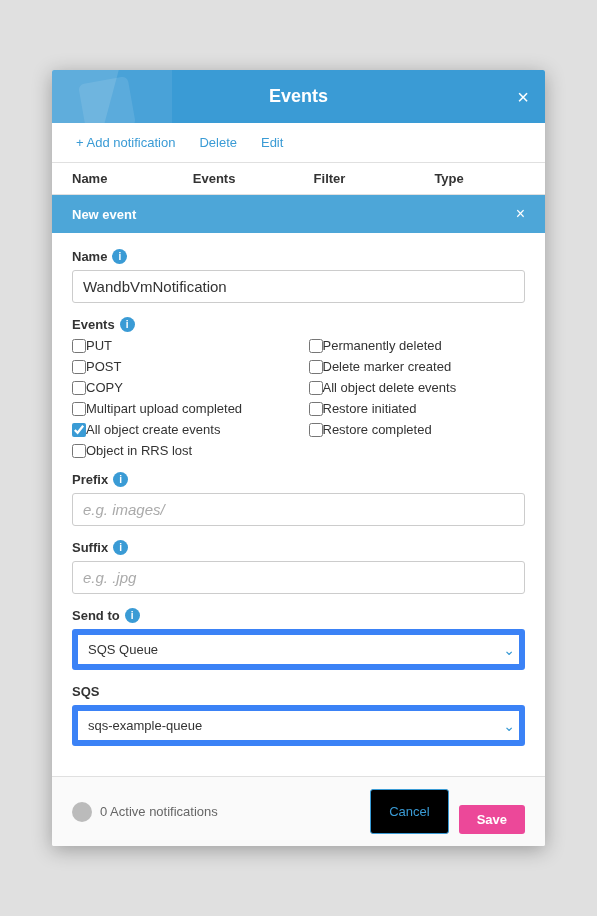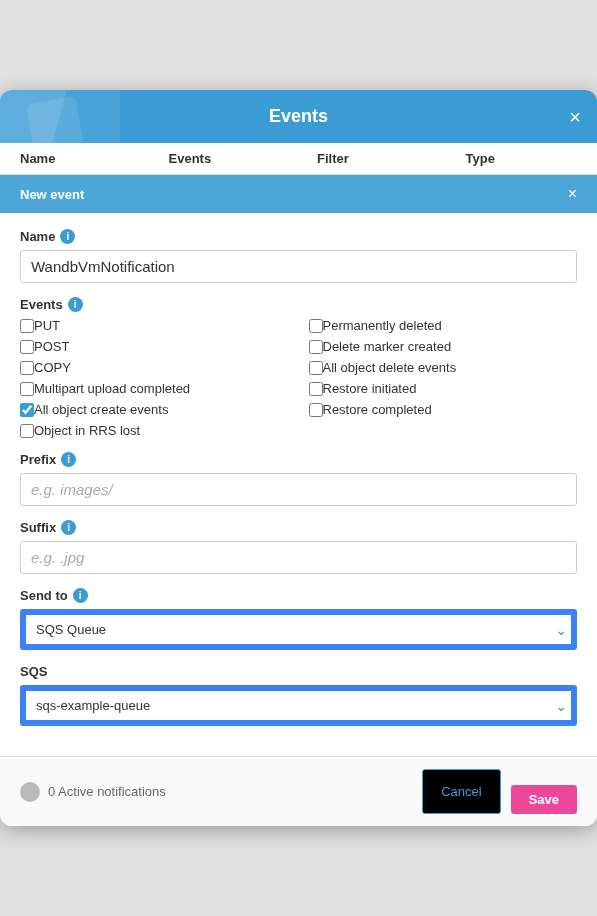--- a/index.html
+++ b/index.html
@@ -6,23 +6,23 @@
     body {
       font-family: -apple-system, BlinkMacSystemFont, "Segoe UI", Arial, sans-serif;
       font-size: 13px;
       background: #e0e0e0;
       display: flex;
       justify-content: center;
       align-items: center;
       min-height: 100vh;
     }
     .modal {
-      width: 597px;
+      width: 493px;
       background: #fff;
-      border-radius: 12px;
+      border-radius: 2px;
       overflow: hidden;
       box-shadow: 0 4px 20px rgba(0,0,0,0.3);
     }
     .modal-header {
       background: #3a9bd5;
       color: #fff;
       display: flex;
       align-items: center;
       justify-content: center;
       padding: 16px 20px;
@@ -247,20 +247,25 @@
 <body>
 
 <div class="modal">
 
   <div class="modal-header">
     <div class="modal-header-bg"></div>
     <span class="modal-title">Events</span>
     <button class="modal-close">×</button>
   </div>
 
+  <div class="toolbar">
+    <button class="toolbar-btn">+ Add notification</button>
+    <button class="toolbar-btn">Delete</button>
+    <button class="toolbar-btn">Edit</button>
+  </div>
 
   <div class="table-header">
     <div class="table-header-cell">Name</div>
     <div class="table-header-cell">Events</div>
     <div class="table-header-cell">Filter</div>
     <div class="table-header-cell">Type</div>
   </div>
 
   <div class="new-event-row">
     <span>New event</span>

